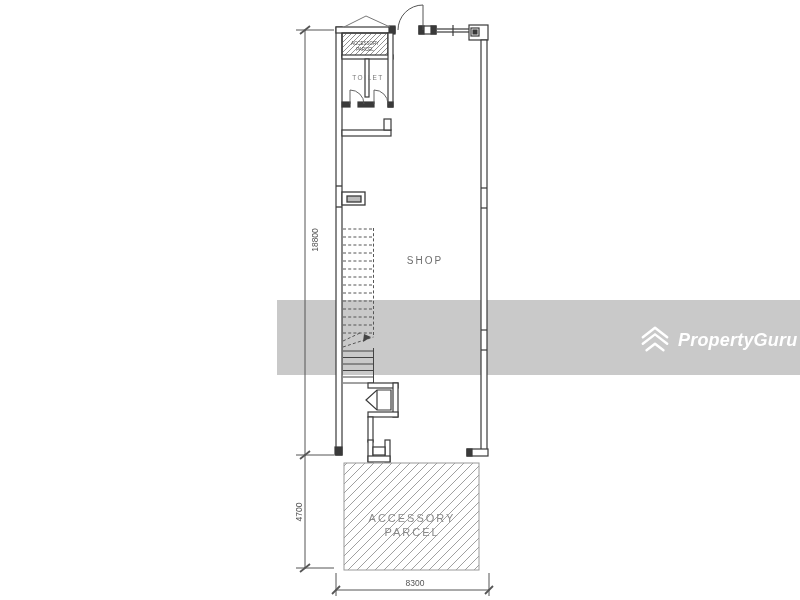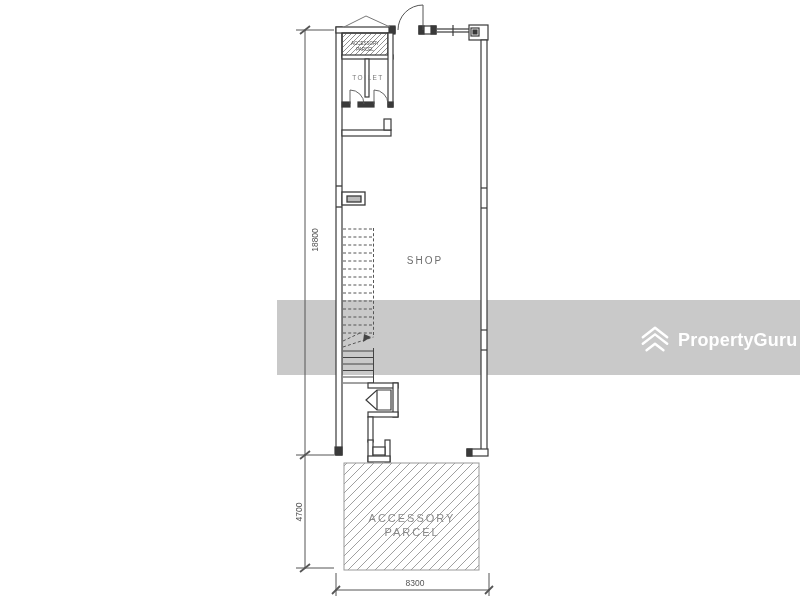--- a/index.html
+++ b/index.html
@@ -1,21 +1,21 @@
 <!DOCTYPE html>
 <html><head>
 <meta charset="utf-8">
 <style>
   html,body{margin:0;padding:0;background:#ffffff;}
   .canvas{position:relative;width:800px;height:600px;background:#ffffff;overflow:hidden;
           font-family:"Liberation Sans", sans-serif;}
   .wm-band{position:absolute;left:277px;top:300px;width:523px;height:75px;background:#c9c9c9;}
   .plan-svg{position:absolute;left:0;top:0;}
   .logo{position:absolute;left:640px;top:324px;height:32px;display:flex;align-items:center;gap:8px;}
-  .logo-text{color:#ffffff;font-size:18px;font-weight:600;letter-spacing:0.2px;}
+  .logo-text{color:#ffffff;font-size:18px;font-weight:600;letter-spacing:0.2px;font-style:italic;}
 </style>
 </head>
 <body>
 
 <div class="canvas">
 
   <div class="wm-band"></div>
 
   <svg class="plan-svg" width="800" height="600" viewBox="0 0 800 600">
     <defs>

